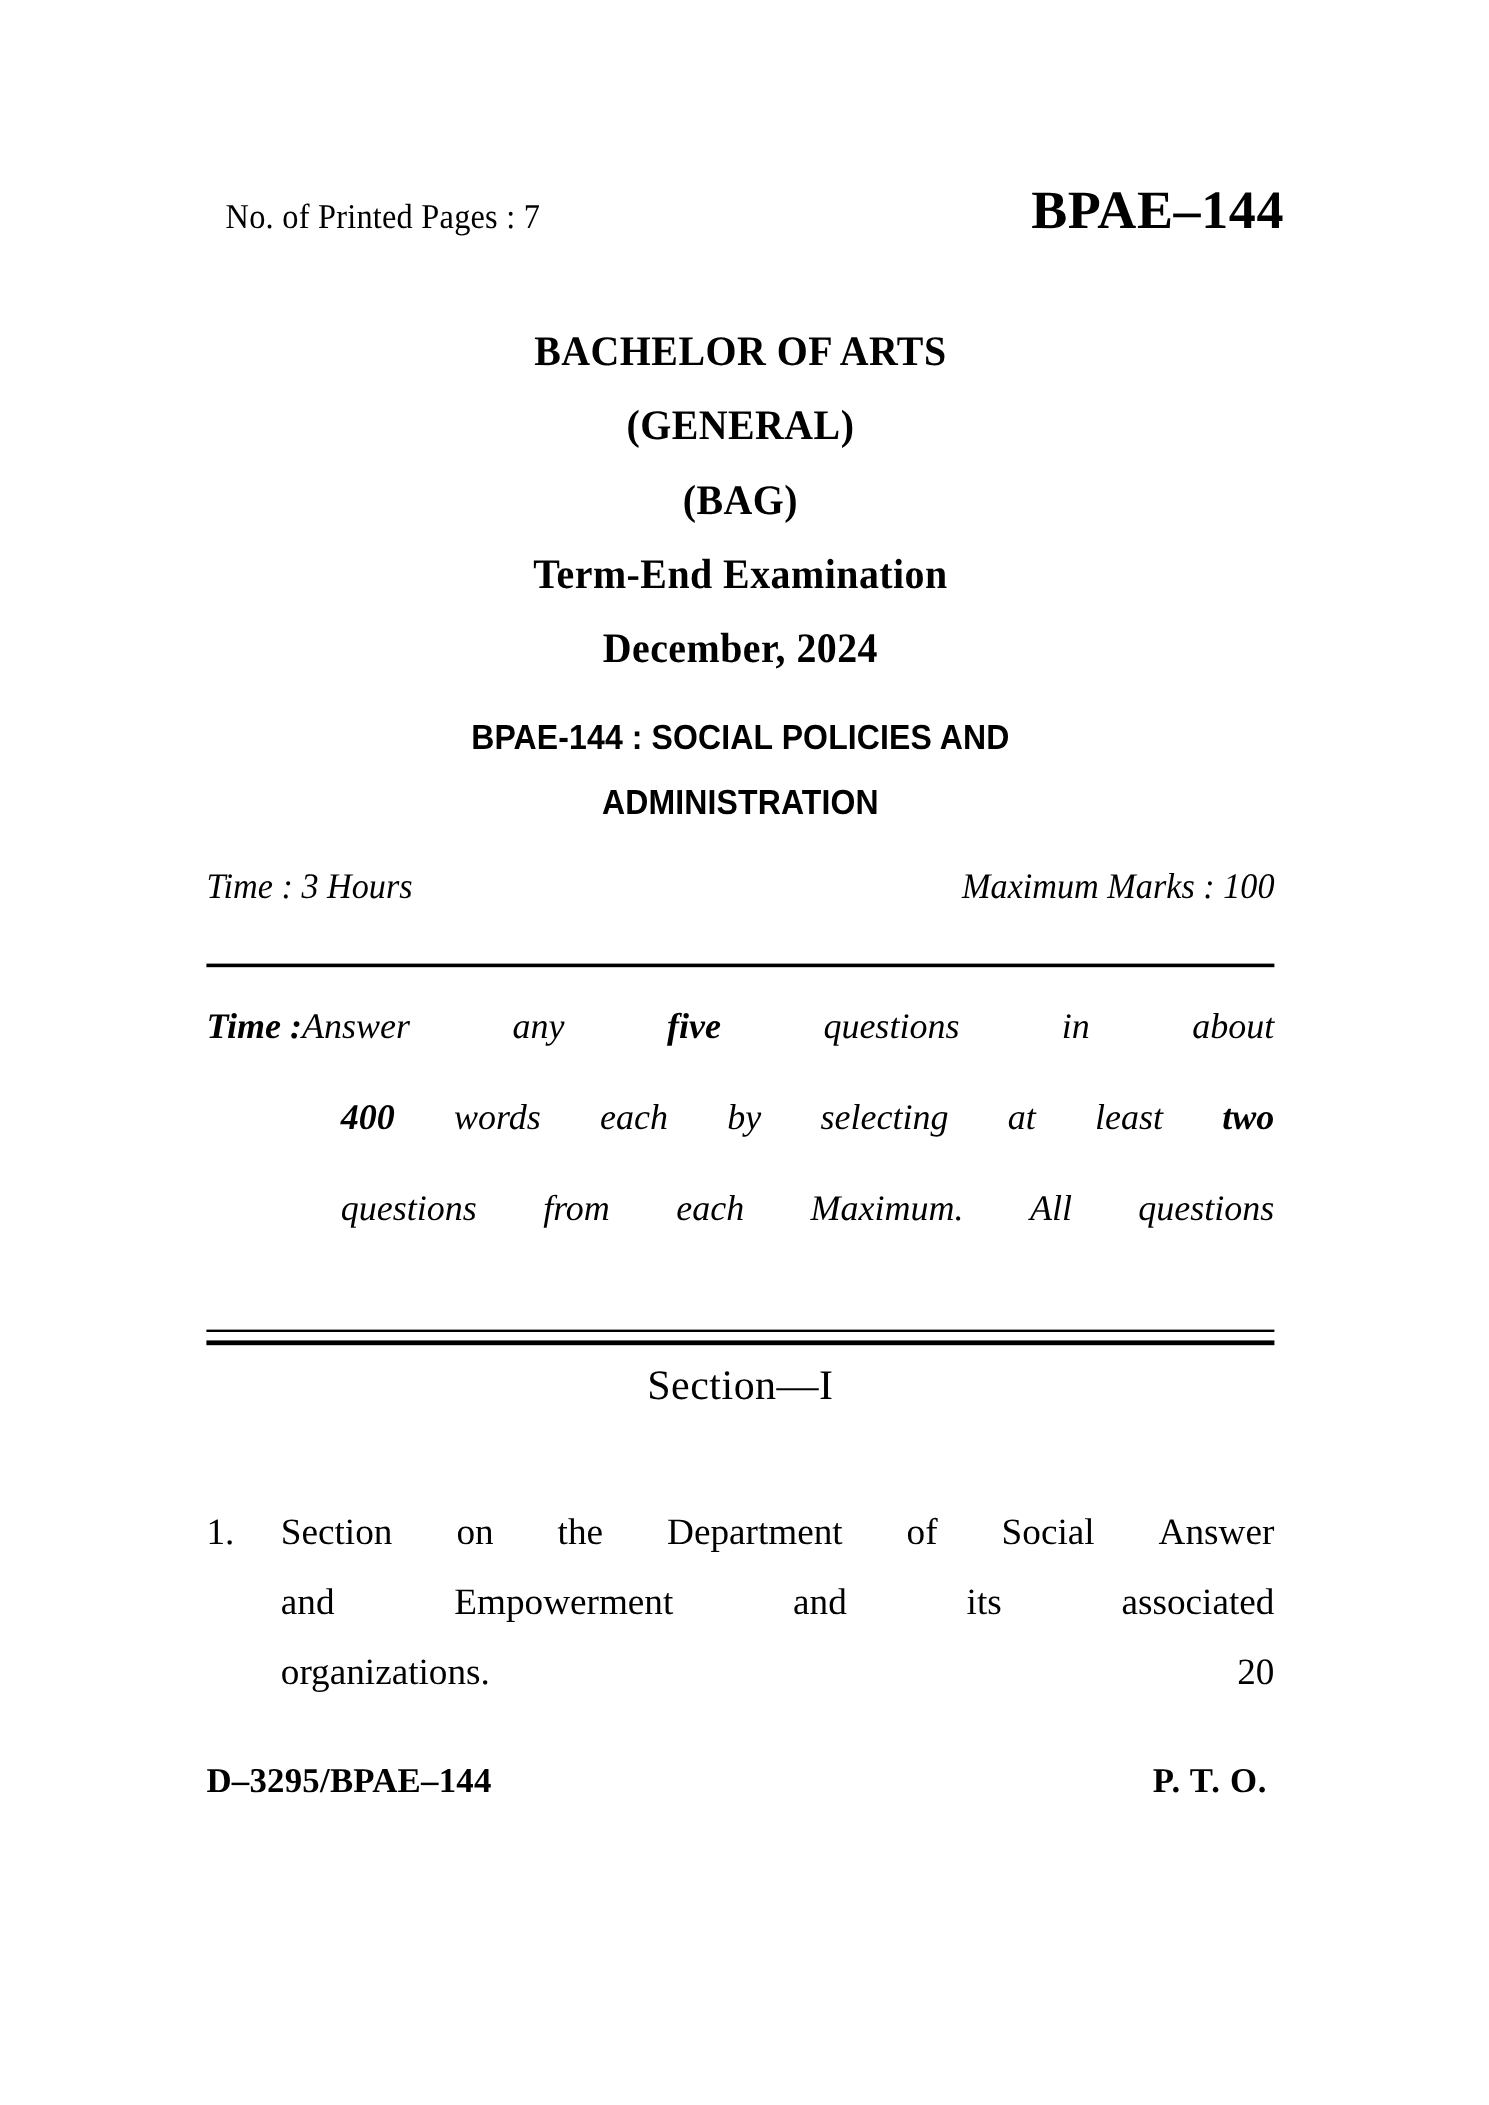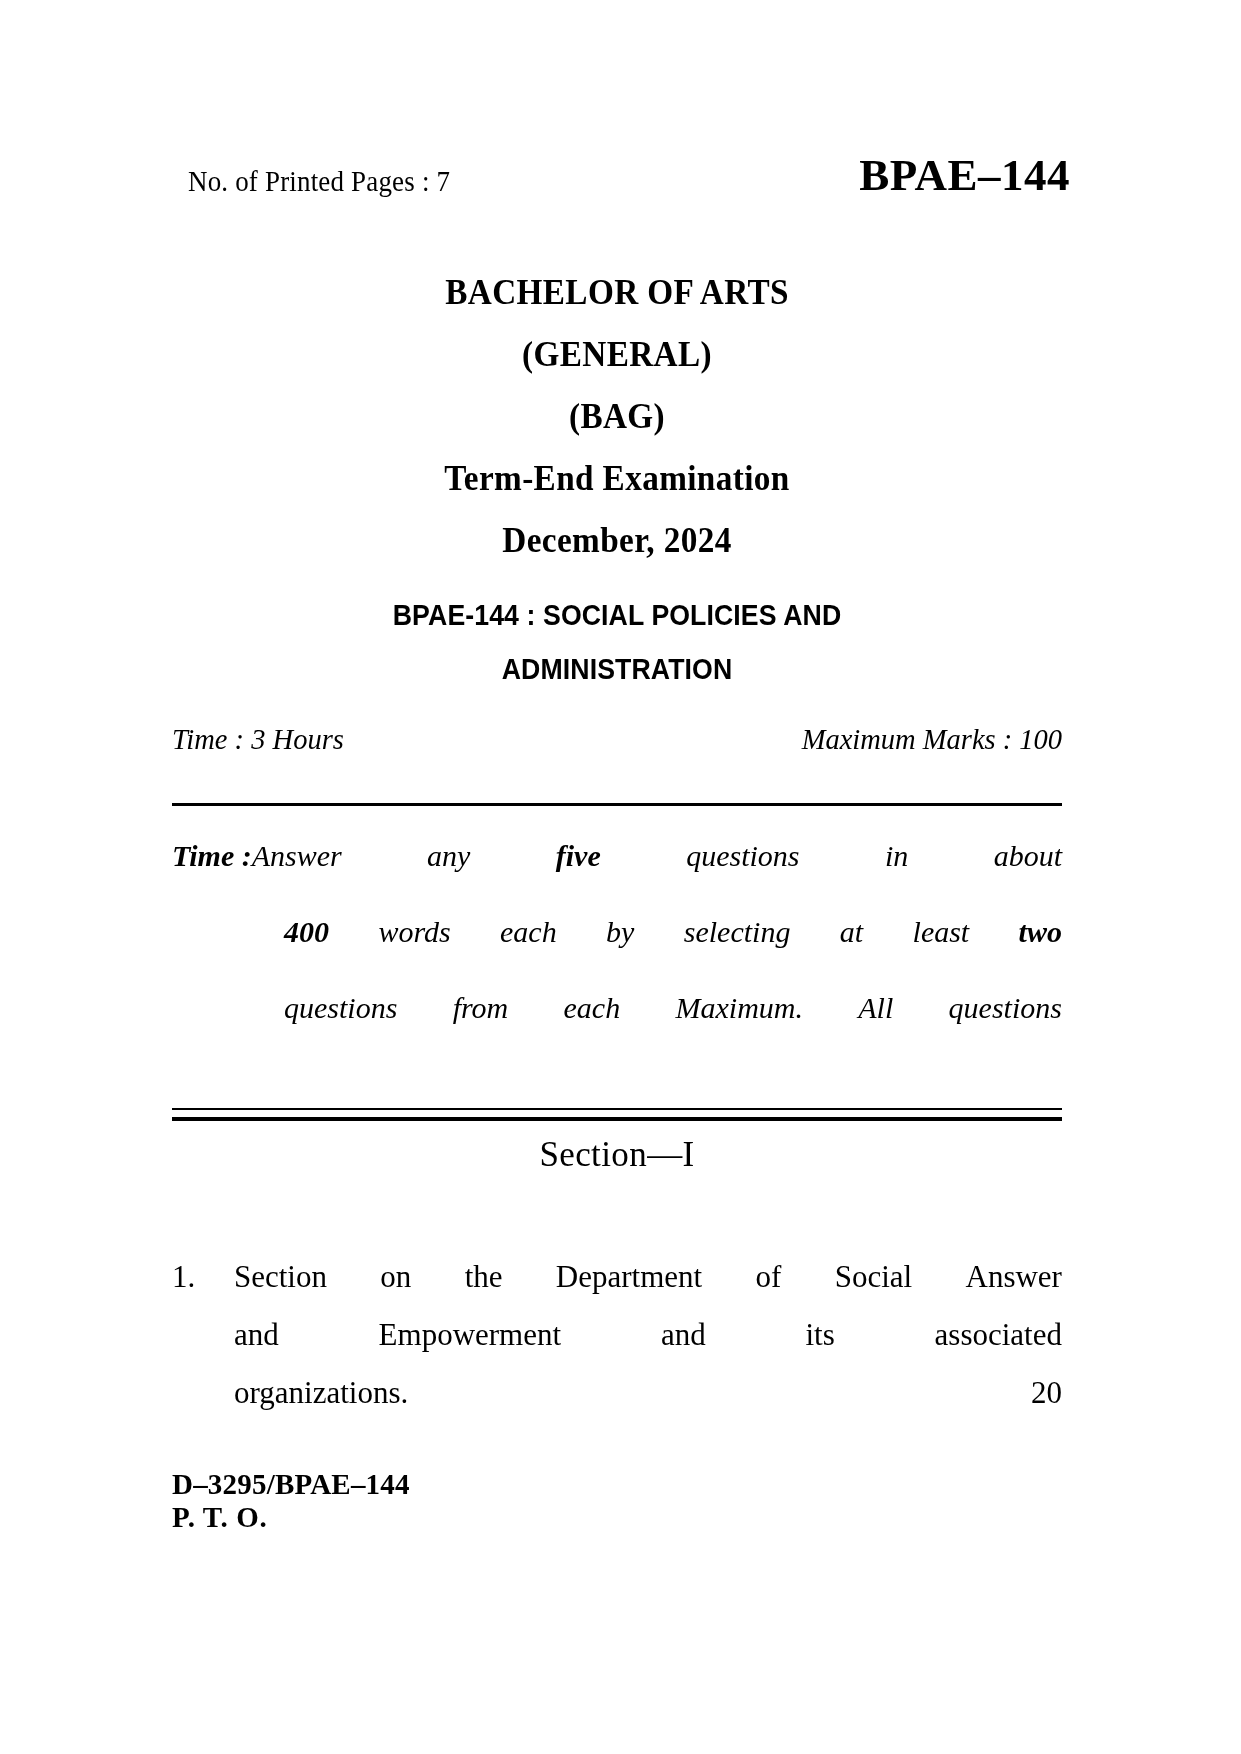--- a/index.html
+++ b/index.html
@@ -199,21 +199,20 @@
   .footer {
     position: absolute;
     left: 0;
     top: 1468px;
     width: 890px;
     display: flex;
     justify-content: space-between;
     align-items: baseline;
     font-size: 29px;
     font-weight: bold;
-    flex-direction: column;
   }
   .footer .left { letter-spacing: 0.2px; }
   .footer .right { letter-spacing: 0.6px; padding-right: 6px; }
 </style>
 </head>
 <body>
 
 <div class="page">
   <div class="content">
 

